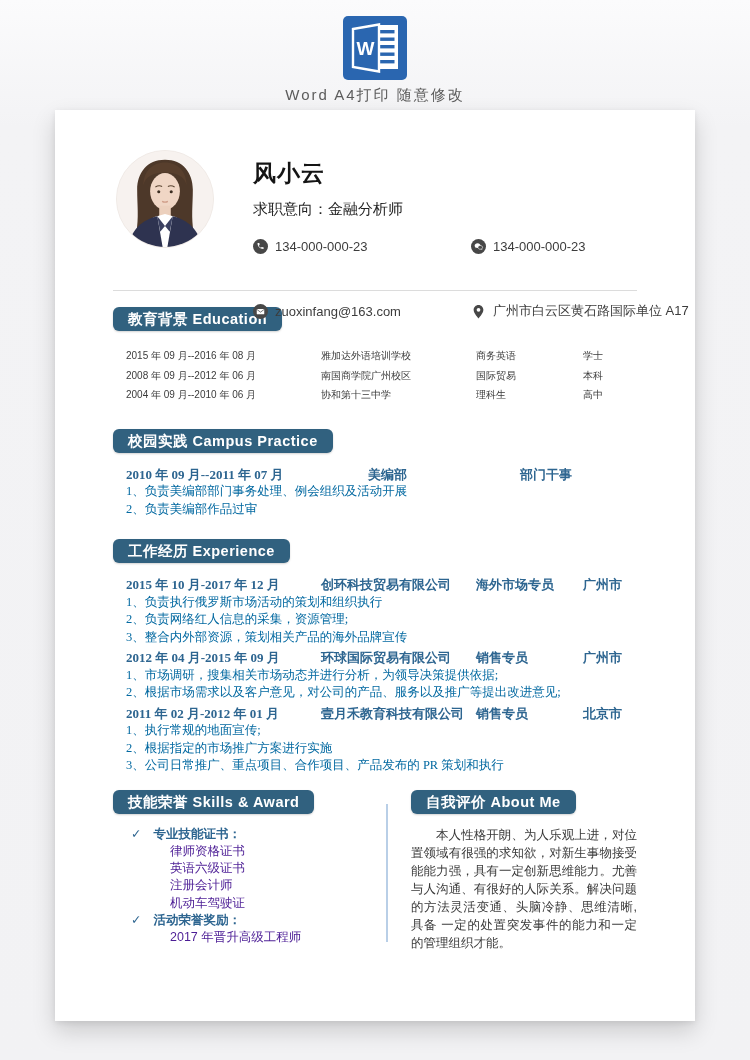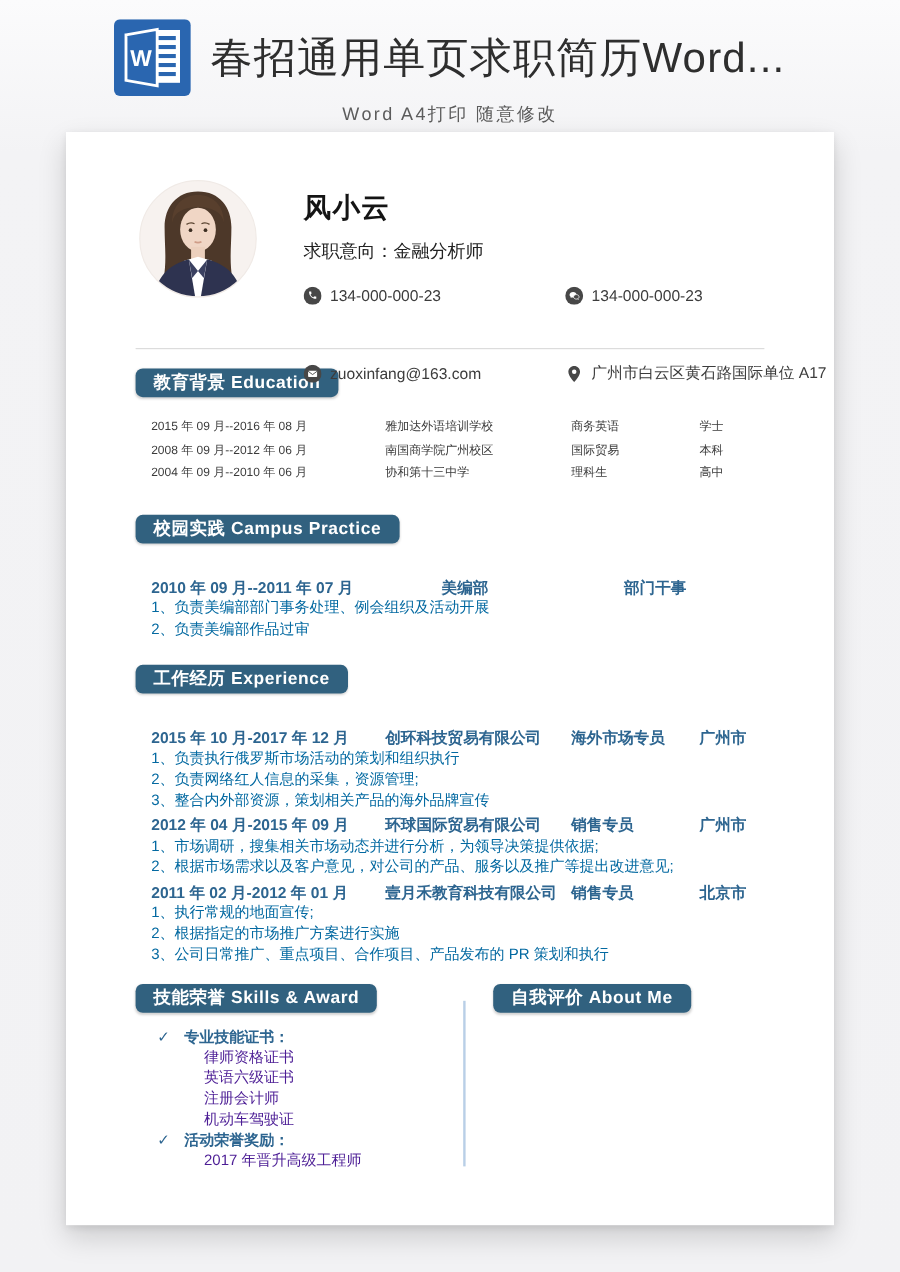--- a/index.html
+++ b/index.html
@@ -44,21 +44,21 @@
     font-size:14.5px; line-height:24px; padding:0 15px; border-radius:6px;
     box-shadow:0 1px 2px rgba(0,0,0,.18); letter-spacing:.5px;
   }
   
   .sec-edu { margin-top:16px; }
   .edu-table { margin-top:15px; font-size:10px; color:#3b3b3b; }
   .edu-row { display:grid; grid-template-columns:195px 155px 107px 1fr; padding-left:13px; line-height:19.5px; }
   
   .sec-campus { margin-top:24px; }
   .sec-exp { margin-top:21px; }
-  .entries { margin-top:28px; }
+  .entries { margin-top:13px;font-family:Liberation Serif, serif; }
   .entry + .entry { margin-top:3px; }
   .entry-head { display:grid; padding-left:13px; line-height:17.5px; font-size:13px; font-weight:bold; color:#2d6590; }
   .campus-head { grid-template-columns:242px 152px 1fr; }
   .exp-head { grid-template-columns:195px 155px 107px 1fr; }
   .bullet { padding-left:13px; font-size:12.5px; line-height:17.5px; color:#0369a1; }
   
   .bottom { margin-top:15px; display:flex; }
   .sec-skills { width:273px; flex:0 0 273px; }
   .vdivider { width:2px; background:#b9cfe7; height:138px; margin-top:14px; flex:0 0 2px; }
   .sec-about { flex:1; margin-left:23px; }
@@ -80,21 +80,20 @@
       <rect x="0" y="0" width="64" height="64" rx="5" fill="#2a66b0"></rect>
       <rect x="31" y="9" width="24" height="44" fill="#ffffff"></rect>
       <rect x="34.5" y="14" width="17" height="3.4" fill="#2a66b0"></rect>
       <rect x="34.5" y="21.5" width="17" height="3.4" fill="#2a66b0"></rect>
       <rect x="34.5" y="29" width="17" height="3.4" fill="#2a66b0"></rect>
       <rect x="34.5" y="36.5" width="17" height="3.4" fill="#2a66b0"></rect>
       <rect x="34.5" y="44" width="17" height="3.4" fill="#2a66b0"></rect>
       <path d="M10 13 L36 8.5 L36 55.5 L10 51 Z" fill="#2a66b0" stroke="#ffffff" stroke-width="2.4"></path>
       <text x="22.5" y="39" text-anchor="middle" font-family="Liberation Sans, DejaVu Sans, sans-serif" font-size="19" font-weight="bold" fill="#ffffff">W</text>
     </svg>
-    <h1 class="banner-title">春招通用单页求职简历Word...</h1>
   </div>
   <div class="banner-subtitle">Word A4打印 随意修改</div>
 </div>
 
 <div class="page">
 
   <header class="profile">
     <div class="avatar">
       <svg viewBox="0 0 100 100">
         <circle cx="50" cy="50" r="50" fill="#f7f2ef"></circle>
@@ -244,16 +243,17 @@
         <div class="skill-group-title">
           <span class="check">✓</span>
           <span>活动荣誉奖励：</span>
         </div>
         <div class="skill-item">2017 年晋升高级工程师</div>
       </div>
     </section>
     <div class="vdivider"></div>
     <section class="sec-about">
       <span class="badge">自我评价 About Me</span>
+      <p class="about-text">本人性格开朗、为人乐观上进，对位置领域有很强的求知欲，对新生事物接受能能力强，具有一定创新思维能力。尤善与人沟通、有很好的人际关系。解决问题的方法灵活变通、头脑冷静、思维清晰,具备 一定的处置突发事件的能力和一定的管理组织才能。</p>
     </section>
   </div>
 
 </div>
 
 </body></html>

